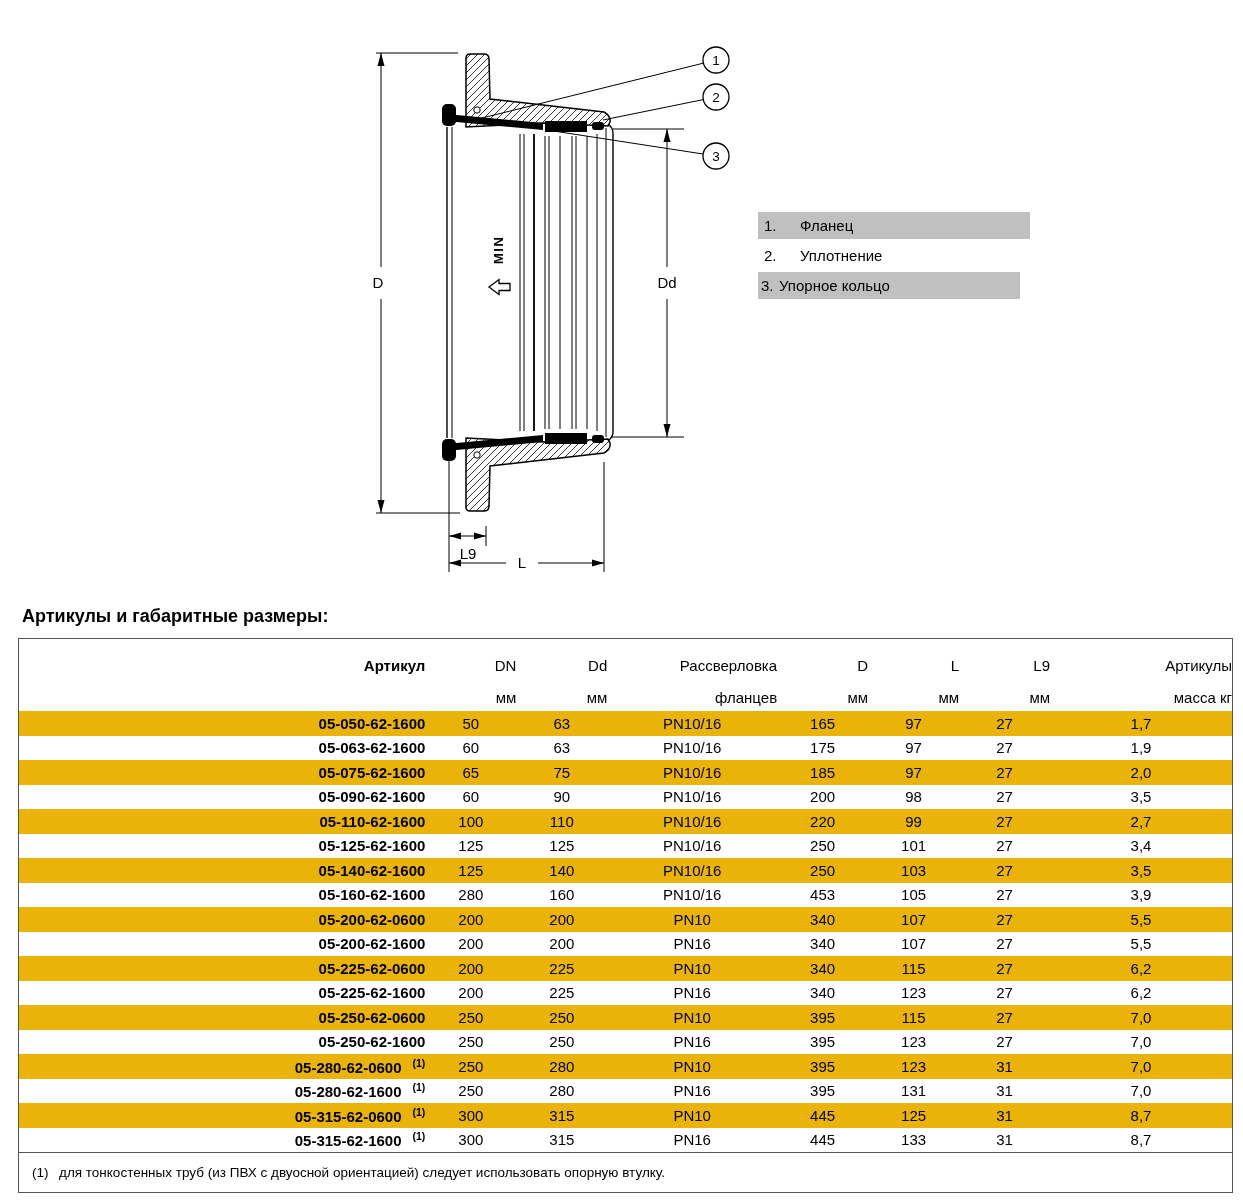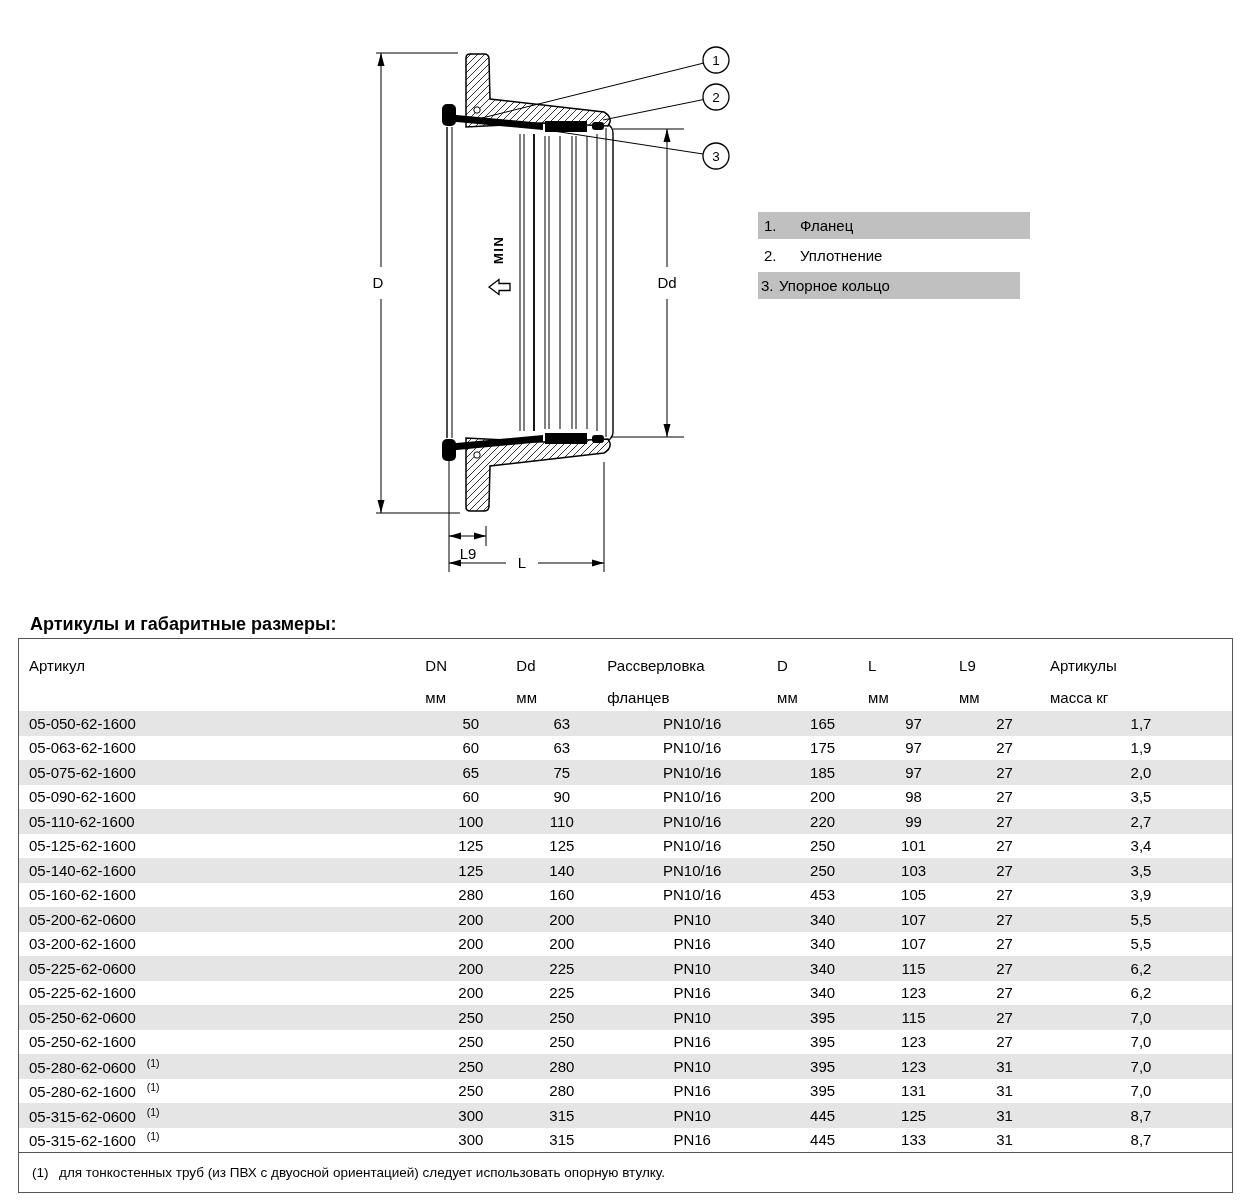--- a/index.html
+++ b/index.html
@@ -10,33 +10,33 @@
   
   .drawing{position:absolute;left:340px;top:28px;width:430px;height:570px;}
   
   .legend{position:absolute;left:758px;top:212px;width:272px;}
   .legend-item{display:flex;align-items:center;height:27px;margin-bottom:3px;font-size:15px;}
   .legend-item.shaded{background:#c0c0c0;}
   .legend-num{width:42px;padding-left:6px;box-sizing:border-box;}
   .legend-item:nth-child(3){width:262px;}
   .legend-item:nth-child(3) .legend-num{width:21px;padding-left:3px;}
   
-  .section-title{position:absolute;left:18px;top:602px;font-size:18px;font-weight:bold;margin:12px;}
+  .section-title{position:absolute;left:18px;top:602px;font-size:18px;font-weight:bold;margin:4px;}
   
   .table-frame{
     position:absolute;left:18px;top:638px;width:1215px;
     border:1px solid #555;box-sizing:border-box;
   }
   table.dims{width:100%;border-collapse:collapse;table-layout:fixed;font-size:15px;}
-  table.dims th{font-weight:normal;text-align:left;padding:0;}
+  table.dims th{font-weight:normal;text-align:right;padding:0;}
   table.dims thead tr.names th{height:36px;vertical-align:middle;padding-top:8px;}
   table.dims thead tr.units th{height:28px;vertical-align:middle;}
-  table.dims th.c-article,table.dims td.c-article{text-align:left;padding-left:10px;}
+  table.dims th.c-article,table.dims td.c-article{text-align:right;padding-left:10px;font-weight:bold;}
   table.dims td{height:24.5px;text-align:center;padding:0;white-space:nowrap;}
-  table.dims tbody tr.shaded{background:#e5e5e5;}
+  table.dims tbody tr.shaded{background:#eab308;}
   table.dims td.c-article sup{font-size:10.5px;margin-left:11px;vertical-align:super;}
   .footnote{
     border-top:1px solid #555;display:flex;align-items:center;
     height:39px;font-size:13.5px;
   }
   .footnote .fn-marker{width:40px;padding-left:13px;box-sizing:border-box;flex:none;}
   
   .ln{stroke:#000;fill:none;}
   .thin{stroke-width:1;}
   .med{stroke-width:1.4;}
@@ -291,21 +291,21 @@
             <td class="c-article"><span>05-200-62-0600</span></td>
             <td><span>200</span></td>
             <td><span>200</span></td>
             <td><span>PN10</span></td>
             <td><span>340</span></td>
             <td><span>107</span></td>
             <td><span>27</span></td>
             <td><span>5,5</span></td>
           </tr>
           <tr>
-            <td class="c-article"><span>03-200-62-1600</span></td>
+            <td class="c-article"><span>05-200-62-1600</span></td>
             <td><span>200</span></td>
             <td><span>200</span></td>
             <td><span>PN16</span></td>
             <td><span>340</span></td>
             <td><span>107</span></td>
             <td><span>27</span></td>
             <td><span>5,5</span></td>
           </tr>
           <tr class="shaded">
             <td class="c-article"><span>05-225-62-0600</span></td>

